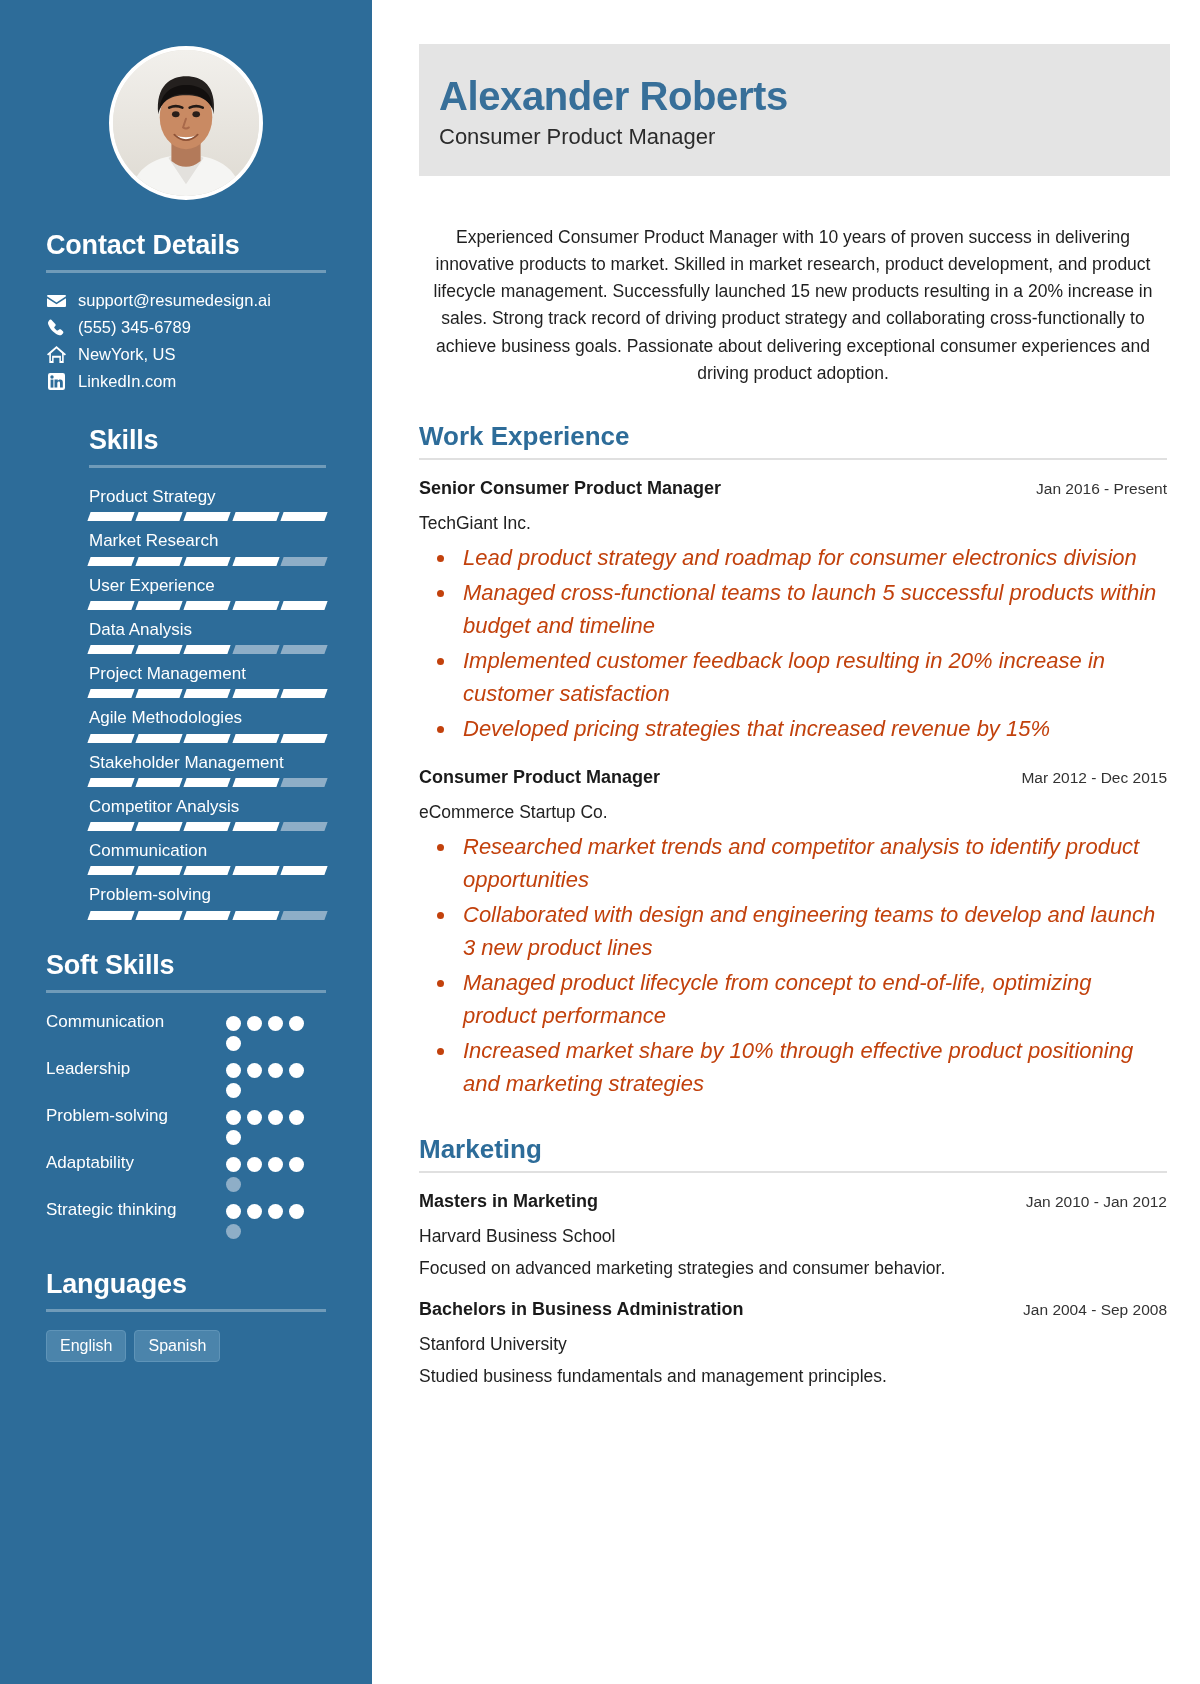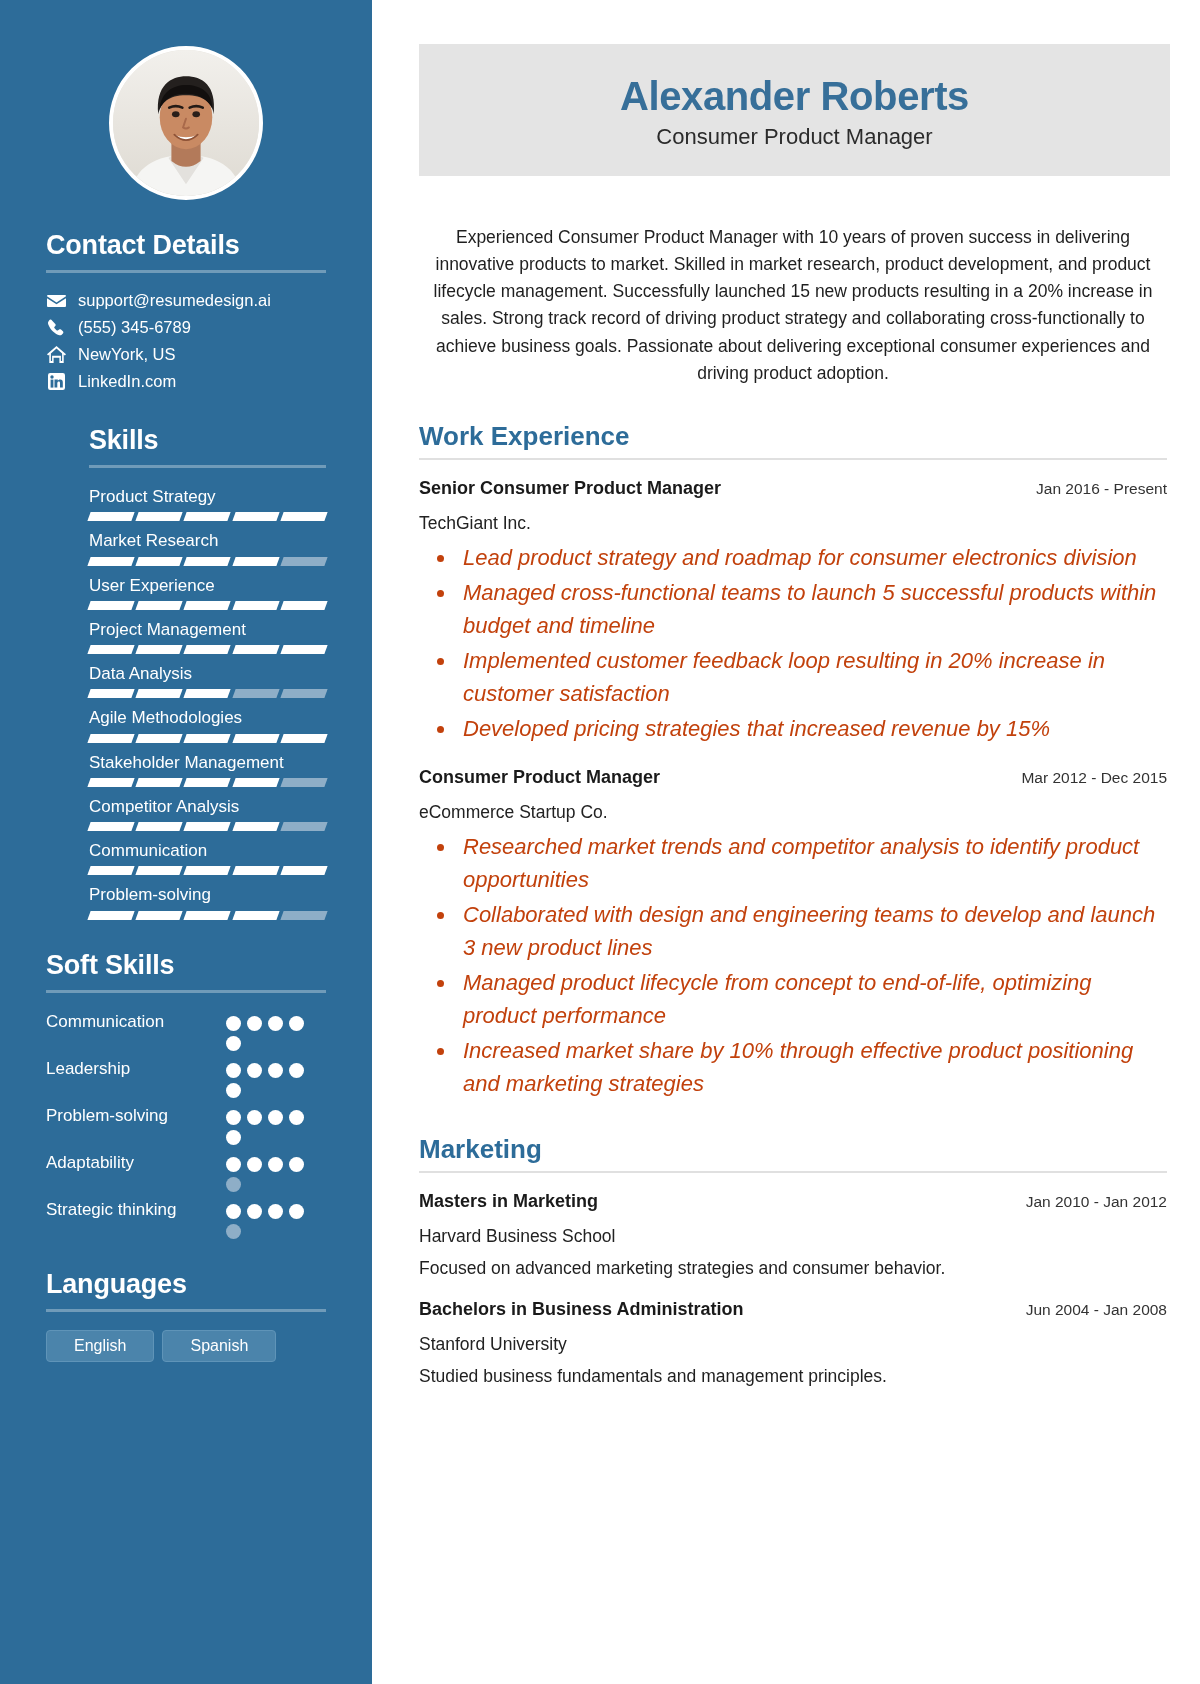--- a/index.html
+++ b/index.html
@@ -131,37 +131,37 @@
     background: #ffffff;
   }
   .dot.off { background: #8eaec7; }
 
   
   .lang-tags { display: flex; gap: 8px; flex-wrap: wrap; }
   .lang-tag {
     background: #4b84ab;
     color: #ffffff;
     font-size: 16px;
-    padding: 6px 27px;
+    padding: 6px 13px;
     border-radius: 4px;
     border: 1px solid #5f94b8;
   }
 
   
   .main {
     flex: 1;
     padding: 0;
     position: relative;
   }
 
   .name-banner {
     background: #e4e4e4;
     margin: 44px 30px 0 47px;
     padding: 30px 20px 26px 20px;
-    text-align: center;
+    text-align: left;
   }
   .name {
     font-size: 40px;
     font-weight: bold;
     color: #376f99;
     letter-spacing: -0.4px;
     line-height: 1.1;
   }
   .job-title {
     font-size: 22px;
@@ -355,37 +355,37 @@
               <div class="skill-name">User Experience</div>
               <div class="skill-bar">
                 <span class="seg"></span>
                 <span class="seg"></span>
                 <span class="seg"></span>
                 <span class="seg"></span>
                 <span class="seg"></span>
               </div>
             </div>
             <div class="skill-item">
-              <div class="skill-name">Project Management</div>
-              <div class="skill-bar">
-                <span class="seg"></span>
-                <span class="seg"></span>
-                <span class="seg"></span>
-                <span class="seg"></span>
-                <span class="seg"></span>
-              </div>
-            </div>
-            <div class="skill-item">
               <div class="skill-name">Data Analysis</div>
               <div class="skill-bar">
                 <span class="seg"></span>
                 <span class="seg"></span>
                 <span class="seg"></span>
                 <span class="seg off"></span>
                 <span class="seg off"></span>
+              </div>
+            </div>
+            <div class="skill-item">
+              <div class="skill-name">Project Management</div>
+              <div class="skill-bar">
+                <span class="seg"></span>
+                <span class="seg"></span>
+                <span class="seg"></span>
+                <span class="seg"></span>
+                <span class="seg"></span>
               </div>
             </div>
             <div class="skill-item">
               <div class="skill-name">Agile Methodologies</div>
               <div class="skill-bar">
                 <span class="seg"></span>
                 <span class="seg"></span>
                 <span class="seg"></span>
                 <span class="seg"></span>
                 <span class="seg"></span>
@@ -555,21 +555,21 @@
               <div class="entry-head">
                 <div class="entry-title">Masters in Marketing</div>
                 <div class="entry-date">Jan 2010 - Jan 2012</div>
               </div>
               <div class="entry-org">Harvard Business School</div>
               <div class="entry-desc">Focused on advanced marketing strategies and consumer behavior.</div>
             </div>
             <div class="entry">
               <div class="entry-head">
                 <div class="entry-title">Bachelors in Business Administration</div>
-                <div class="entry-date">Jun 2004 - Jan 2008</div>
+                <div class="entry-date">Jan 2004 - Sep 2008</div>
               </div>
               <div class="entry-org">Stanford University</div>
               <div class="entry-desc">Studied business fundamentals and management principles.</div>
             </div>
           </div>
       </section>
 
     </div>
   </main>
 

